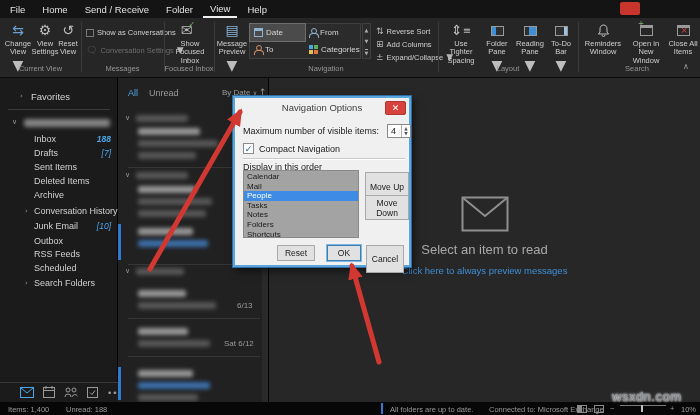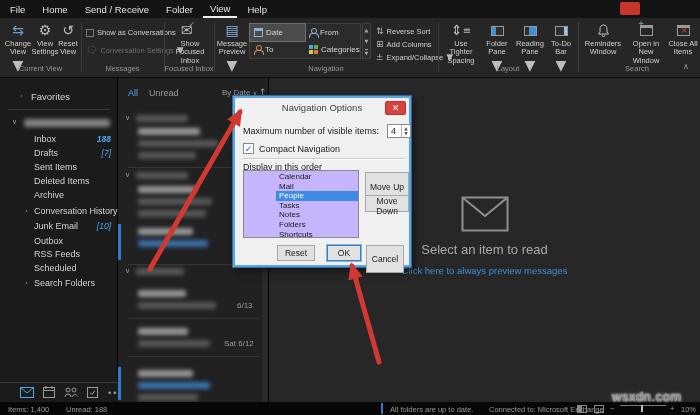--- a/index.html
+++ b/index.html
@@ -87,22 +87,22 @@
   .dlg-close { position:absolute; right:3px; top:3px; width:21px; height:14px; background:#d8423c; border:1px solid #b03530;
                border-radius:2px; color:#fff; font-size:9px; line-height:12px; text-align:center; }
   .dlg-label { position:absolute; }
   .spin { position:absolute; left:152px; top:26px; width:24px; height:14px; background:#fff; border:1px solid #8a8a8a; }
   .spin .v { position:absolute; left:3px; top:1px; font-size:9px; }
   .spin .ar { position:absolute; right:0; top:0; width:9px; height:12px; border-left:1px solid #b0b0b0;
               display:flex; flex-direction:column; align-items:center; justify-content:space-between; font-size:4.5px; color:#555; padding:1px 0; }
   .dlg-chk { position:absolute; left:8px; top:45px; width:11px; height:11px; background:#fff; border:1px solid #8a8a8a;
              font-size:9px; line-height:10px; text-align:center; color:#1a66a8; }
   .dlg-sep { position:absolute; left:8px; top:60px; width:162px; height:1px; background:#c9c9c9; box-shadow:0 1px 0 #fff; }
-  .listbox { position:absolute; left:8px; top:72px; width:116px; height:68px; background:#c4b5fd; border:1px solid #8a8a8a;
-             font-size:8px; line-height:9.6px; padding-top:1px;padding-left:32px; }
+  .listbox { position:absolute; left:8px; top:72px; width:116px; height:68px; background:#a3a3a3; border:1px solid #8a8a8a;
+             font-size:8px; line-height:9.6px; padding-top:1px; }
   .listbox div { padding-left:3px; }
   .listbox .sel { background:#3d8be4; color:#fff; }
   .btn { position:absolute; background:#e1e1e1; border:1px solid #a8a8a8; font-size:8.5px; color:#1a1a1a;
          text-align:center; }
   .btn.focus { border:1px solid #3c7fb1; box-shadow:0 0 0 1px #7db6e4; }
 
   .arrows { left:0; top:0; width:700px; height:415px; z-index:30; pointer-events:none; }
   .ribbon-collapse { left:683px; top:62px; font-size:8px; color:#9a9a9a; }
 </style>
 </head>
@@ -446,21 +446,21 @@
     <div>Calendar</div>
     <div>Mail</div>
     <div class="sel">People</div>
     <div>Tasks</div>
     <div>Notes</div>
     <div>Folders</div>
     <div>Shortcuts</div>
   </div>
 
   <button class="btn" style="left:130px;top:74px;width:44px;height:30px">Move Up</button>
-  <button class="btn" style="left:130px;top:97px;width:44px;height:17px">Move Down</button>
+  <button class="btn" style="left:130px;top:97px;width:44px;height:25px">Move Down</button>
 
   <button class="btn" style="left:42px;top:147px;width:38px;height:16px">Reset</button>
   <button class="btn focus" style="left:92px;top:147px;width:34px;height:16px">OK</button>
   <button class="btn" style="left:131px;top:147px;width:38px;height:28px">Cancel</button>
 </div>
 
 <svg class="abs arrows">
   <defs>
     <marker id="ah" markerUnits="userSpaceOnUse" markerWidth="17" markerHeight="15" refX="13" refY="7.5" orient="auto">
       <path d="M0,0 L17,7.5 L0,15 Z" fill="#d13832"></path>

